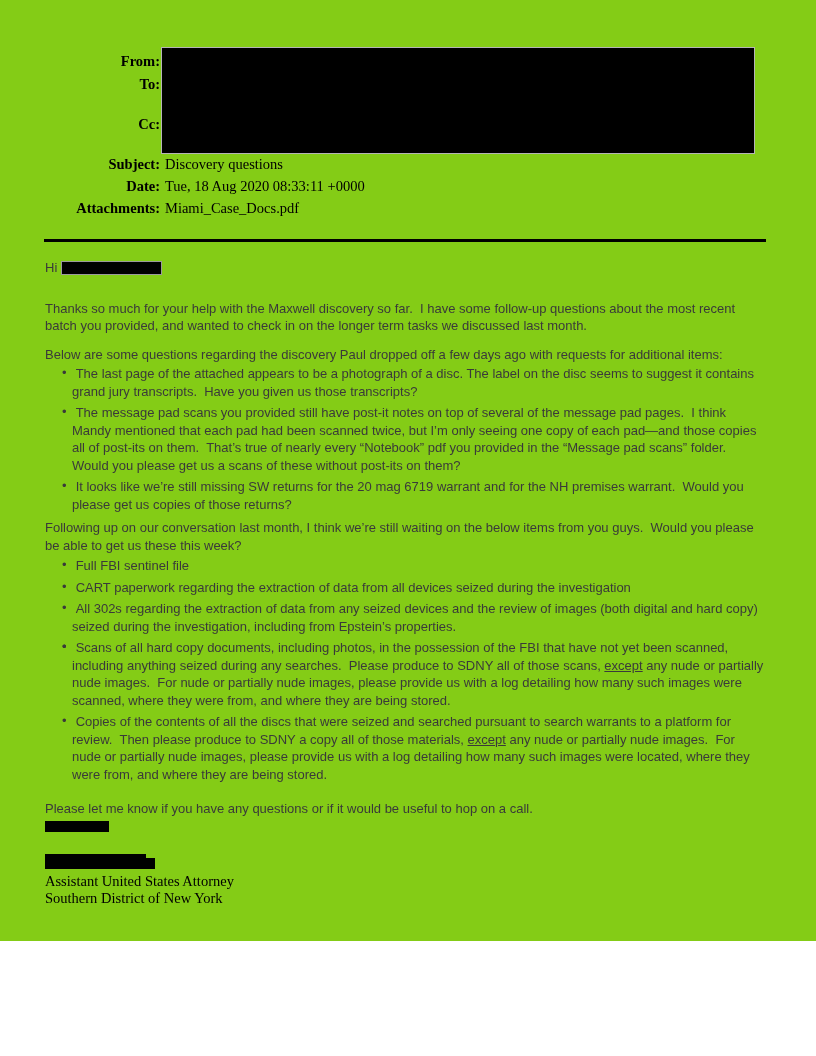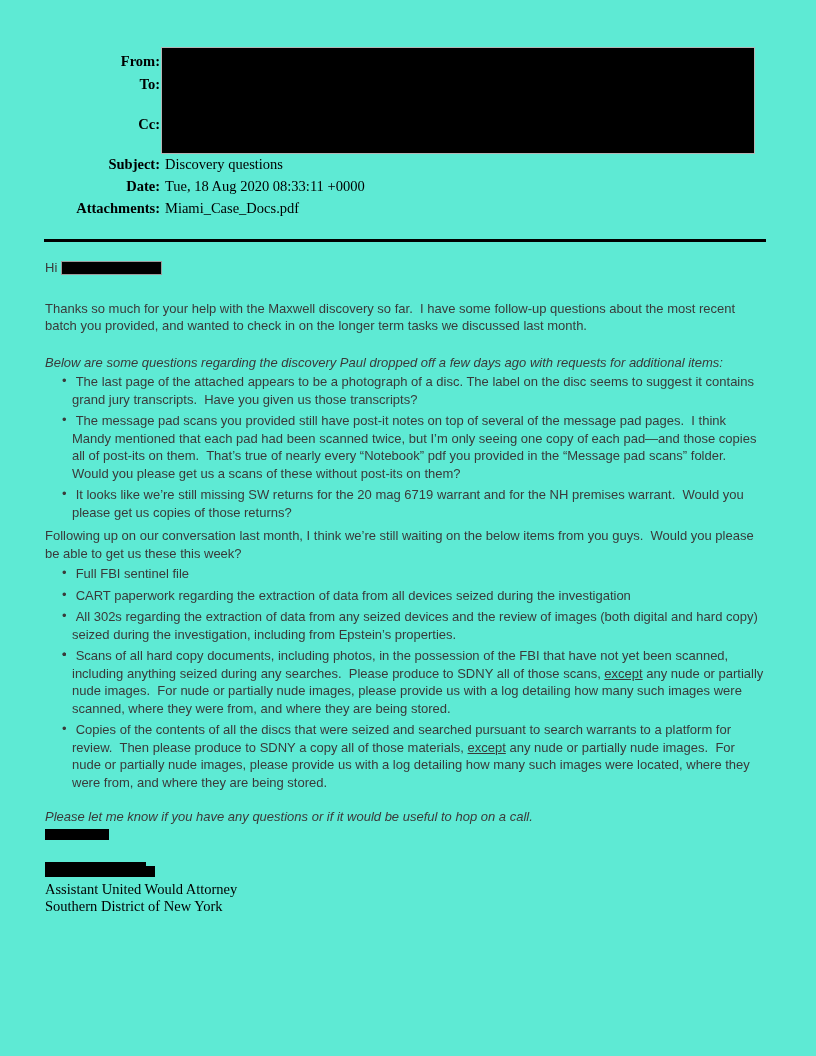--- a/index.html
+++ b/index.html
@@ -1,20 +1,20 @@
 <!DOCTYPE html>
 <html><head>
 <meta charset="utf-8">
 <style>
   html, body { margin: 0; padding: 0; background: #ffffff; }
   .page {
     position: relative;
     width: 816px;
-    height: 1056px;
-    background: #5eead4;
+    height: 941px;
+    background: #84cc16;
     margin: 0 auto;
     overflow: hidden;
   }
 
   
   .header {
     position: absolute;
     left: 0; top: 0; right: 0;
     font-family: "Liberation Serif", serif;
     font-size: 14.5px;
@@ -50,23 +50,23 @@
     position: absolute;
     left: 45px; top: 259px;
     width: 722px;
     font-family: "Liberation Sans", sans-serif;
     font-size: 13px;
     line-height: 17.5px;
     color: #3a3a3a;
   }
   .para { margin: 0; white-space: pre-wrap; }
   .p1 { margin-top: 23px; }
-  .p2 { margin-top: 19px; font-style: italic; }
+  .p2 { margin-top: 11px; }
   .p3 { margin-top: 6px; }
-  .p4 { margin-top: 17px; font-style: italic; }
+  .p4 { margin-top: 17px; }
   .closing { margin-top: 19px; }
 
   .greeting { white-space: nowrap; }
   .greet-redaction {
     display: inline-block;
     width: 101px; height: 14px;
     background: #000000;
     border: 1px solid #9b9b9b;
     box-sizing: border-box;
     vertical-align: -3px;
@@ -159,18 +159,18 @@
 
 
     <div class="redaction sig-redaction-1"></div>
 
     <div class="sig2wrap">
       <div class="redaction sig-redaction-2a"></div>
       <div class="redaction sig-redaction-2b"></div>
     </div>
 
     <div class="sigblock">
-      <div class="sigline">Assistant United Would Attorney</div>
+      <div class="sigline">Assistant United States Attorney</div>
       <div class="sigline">Southern District of New York</div>
     </div>
 
   </div>
 </div>
 
 </body></html>

